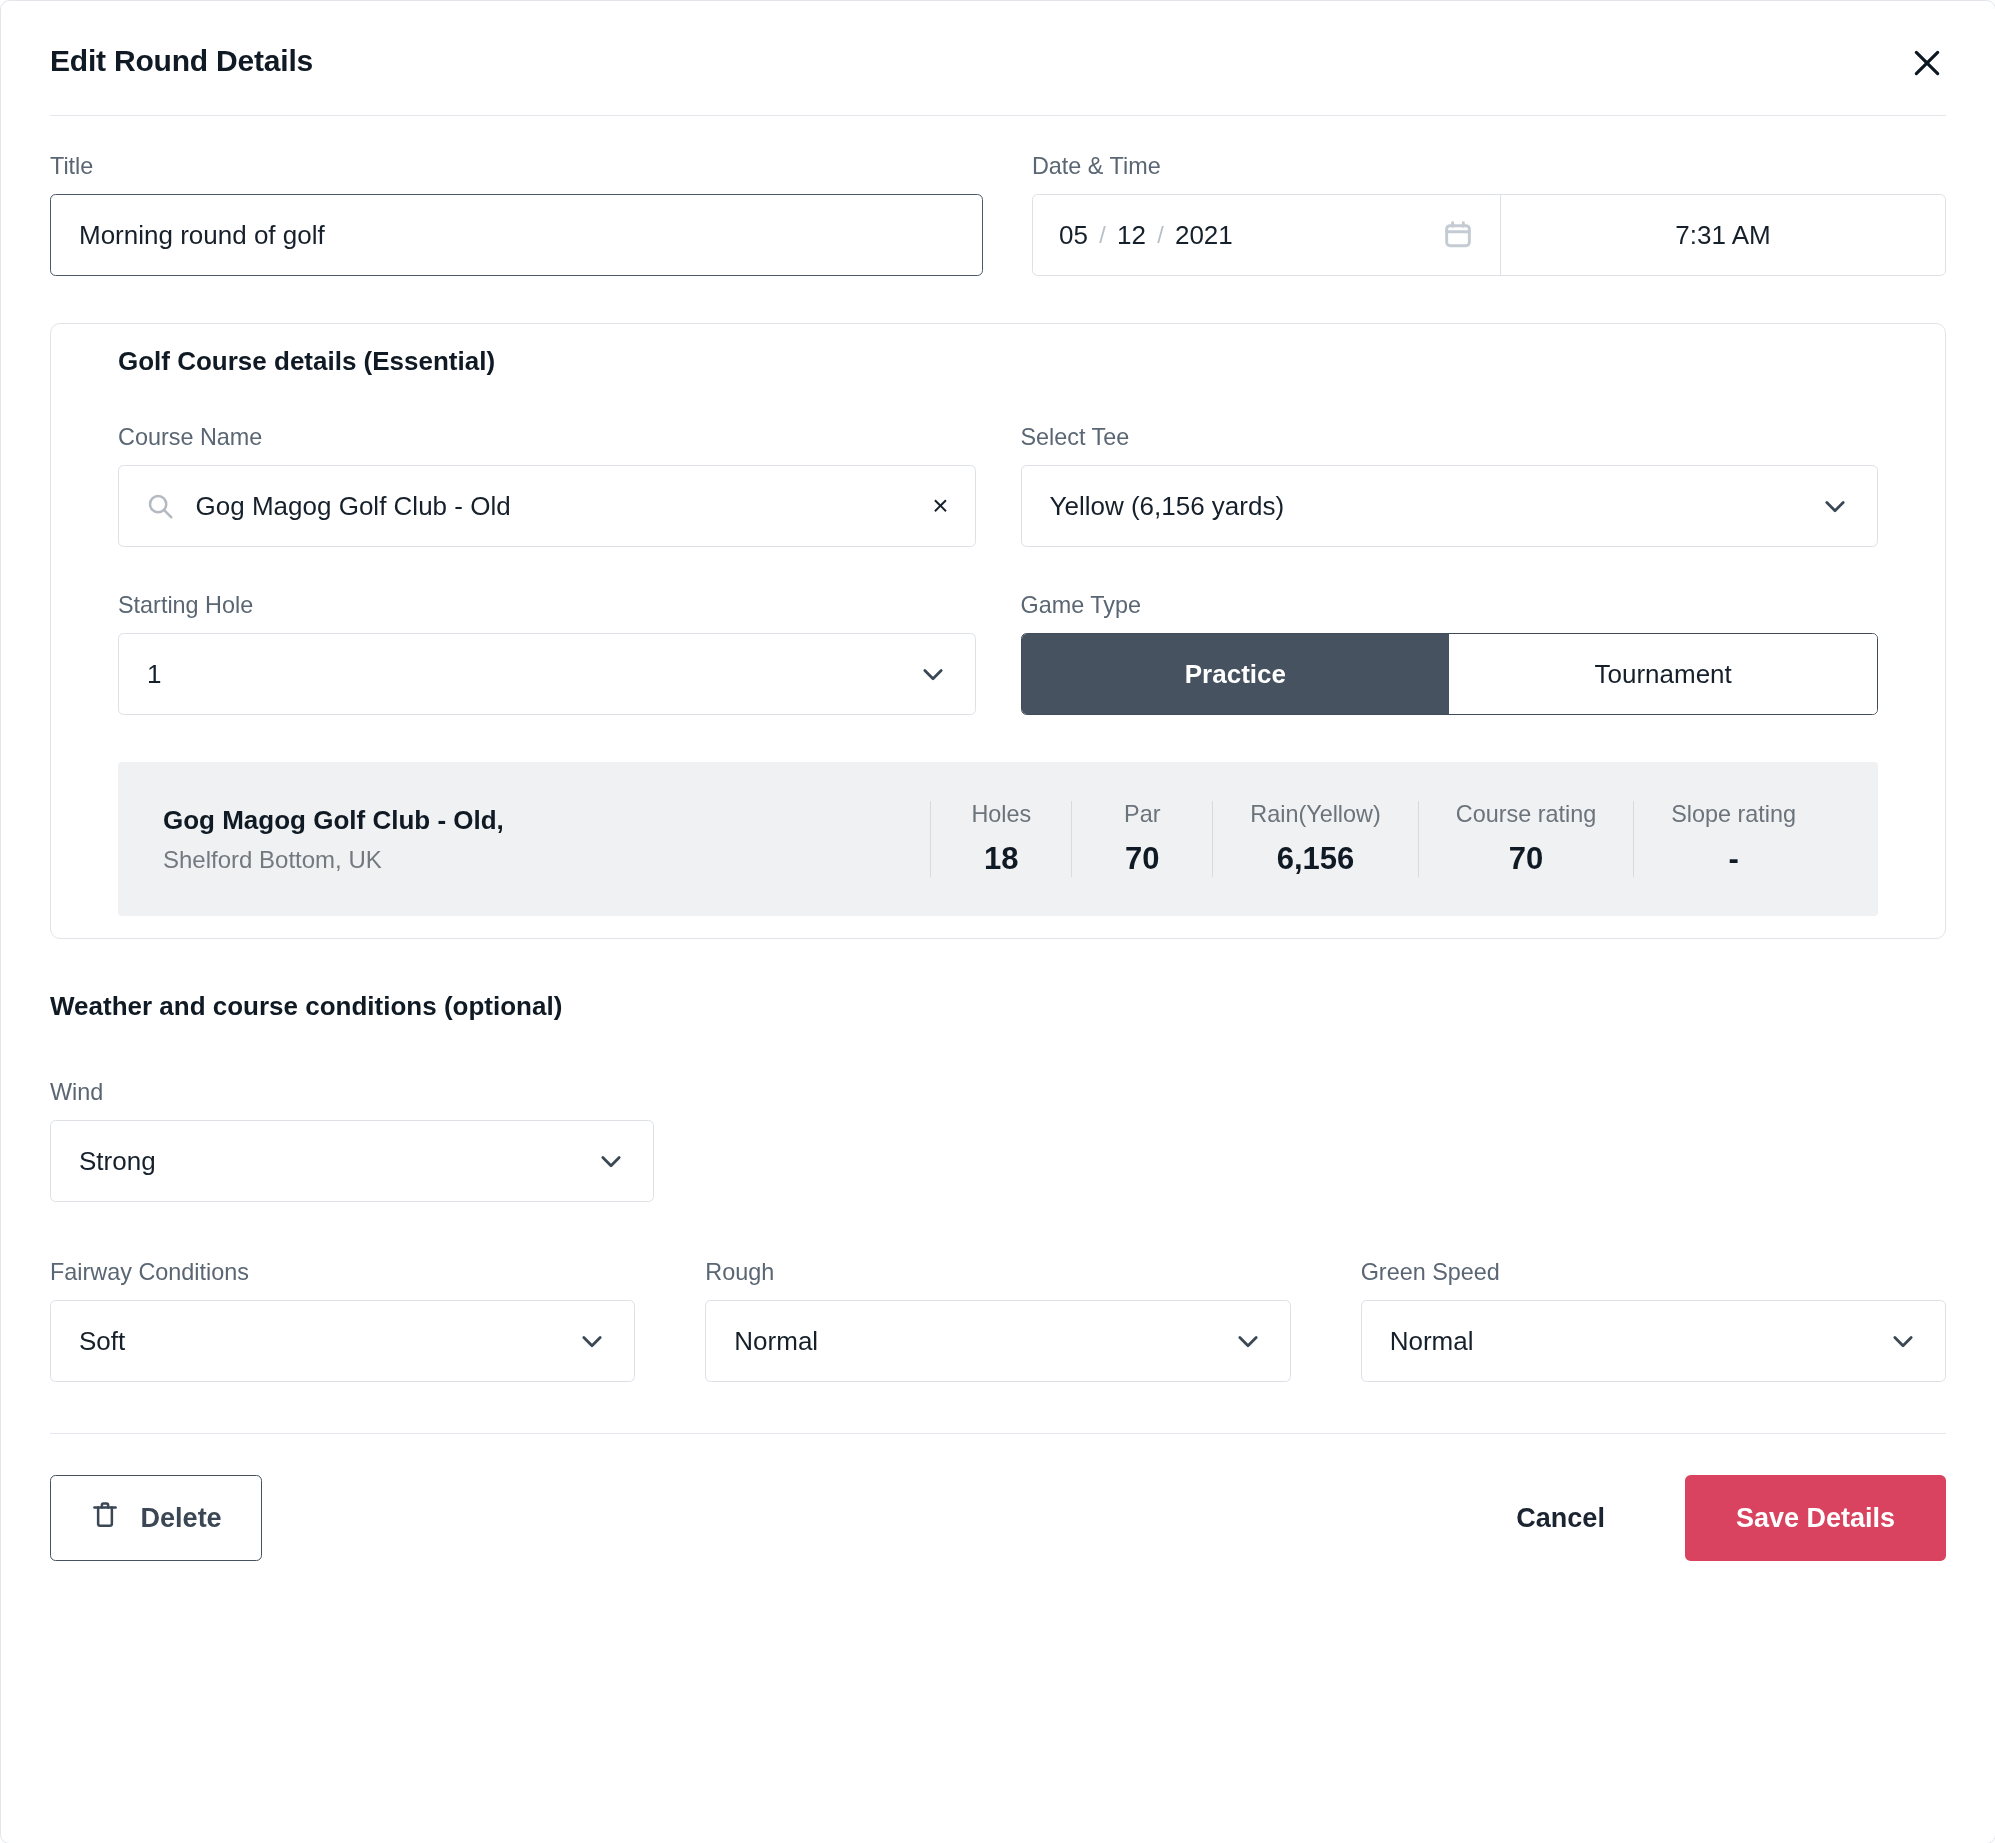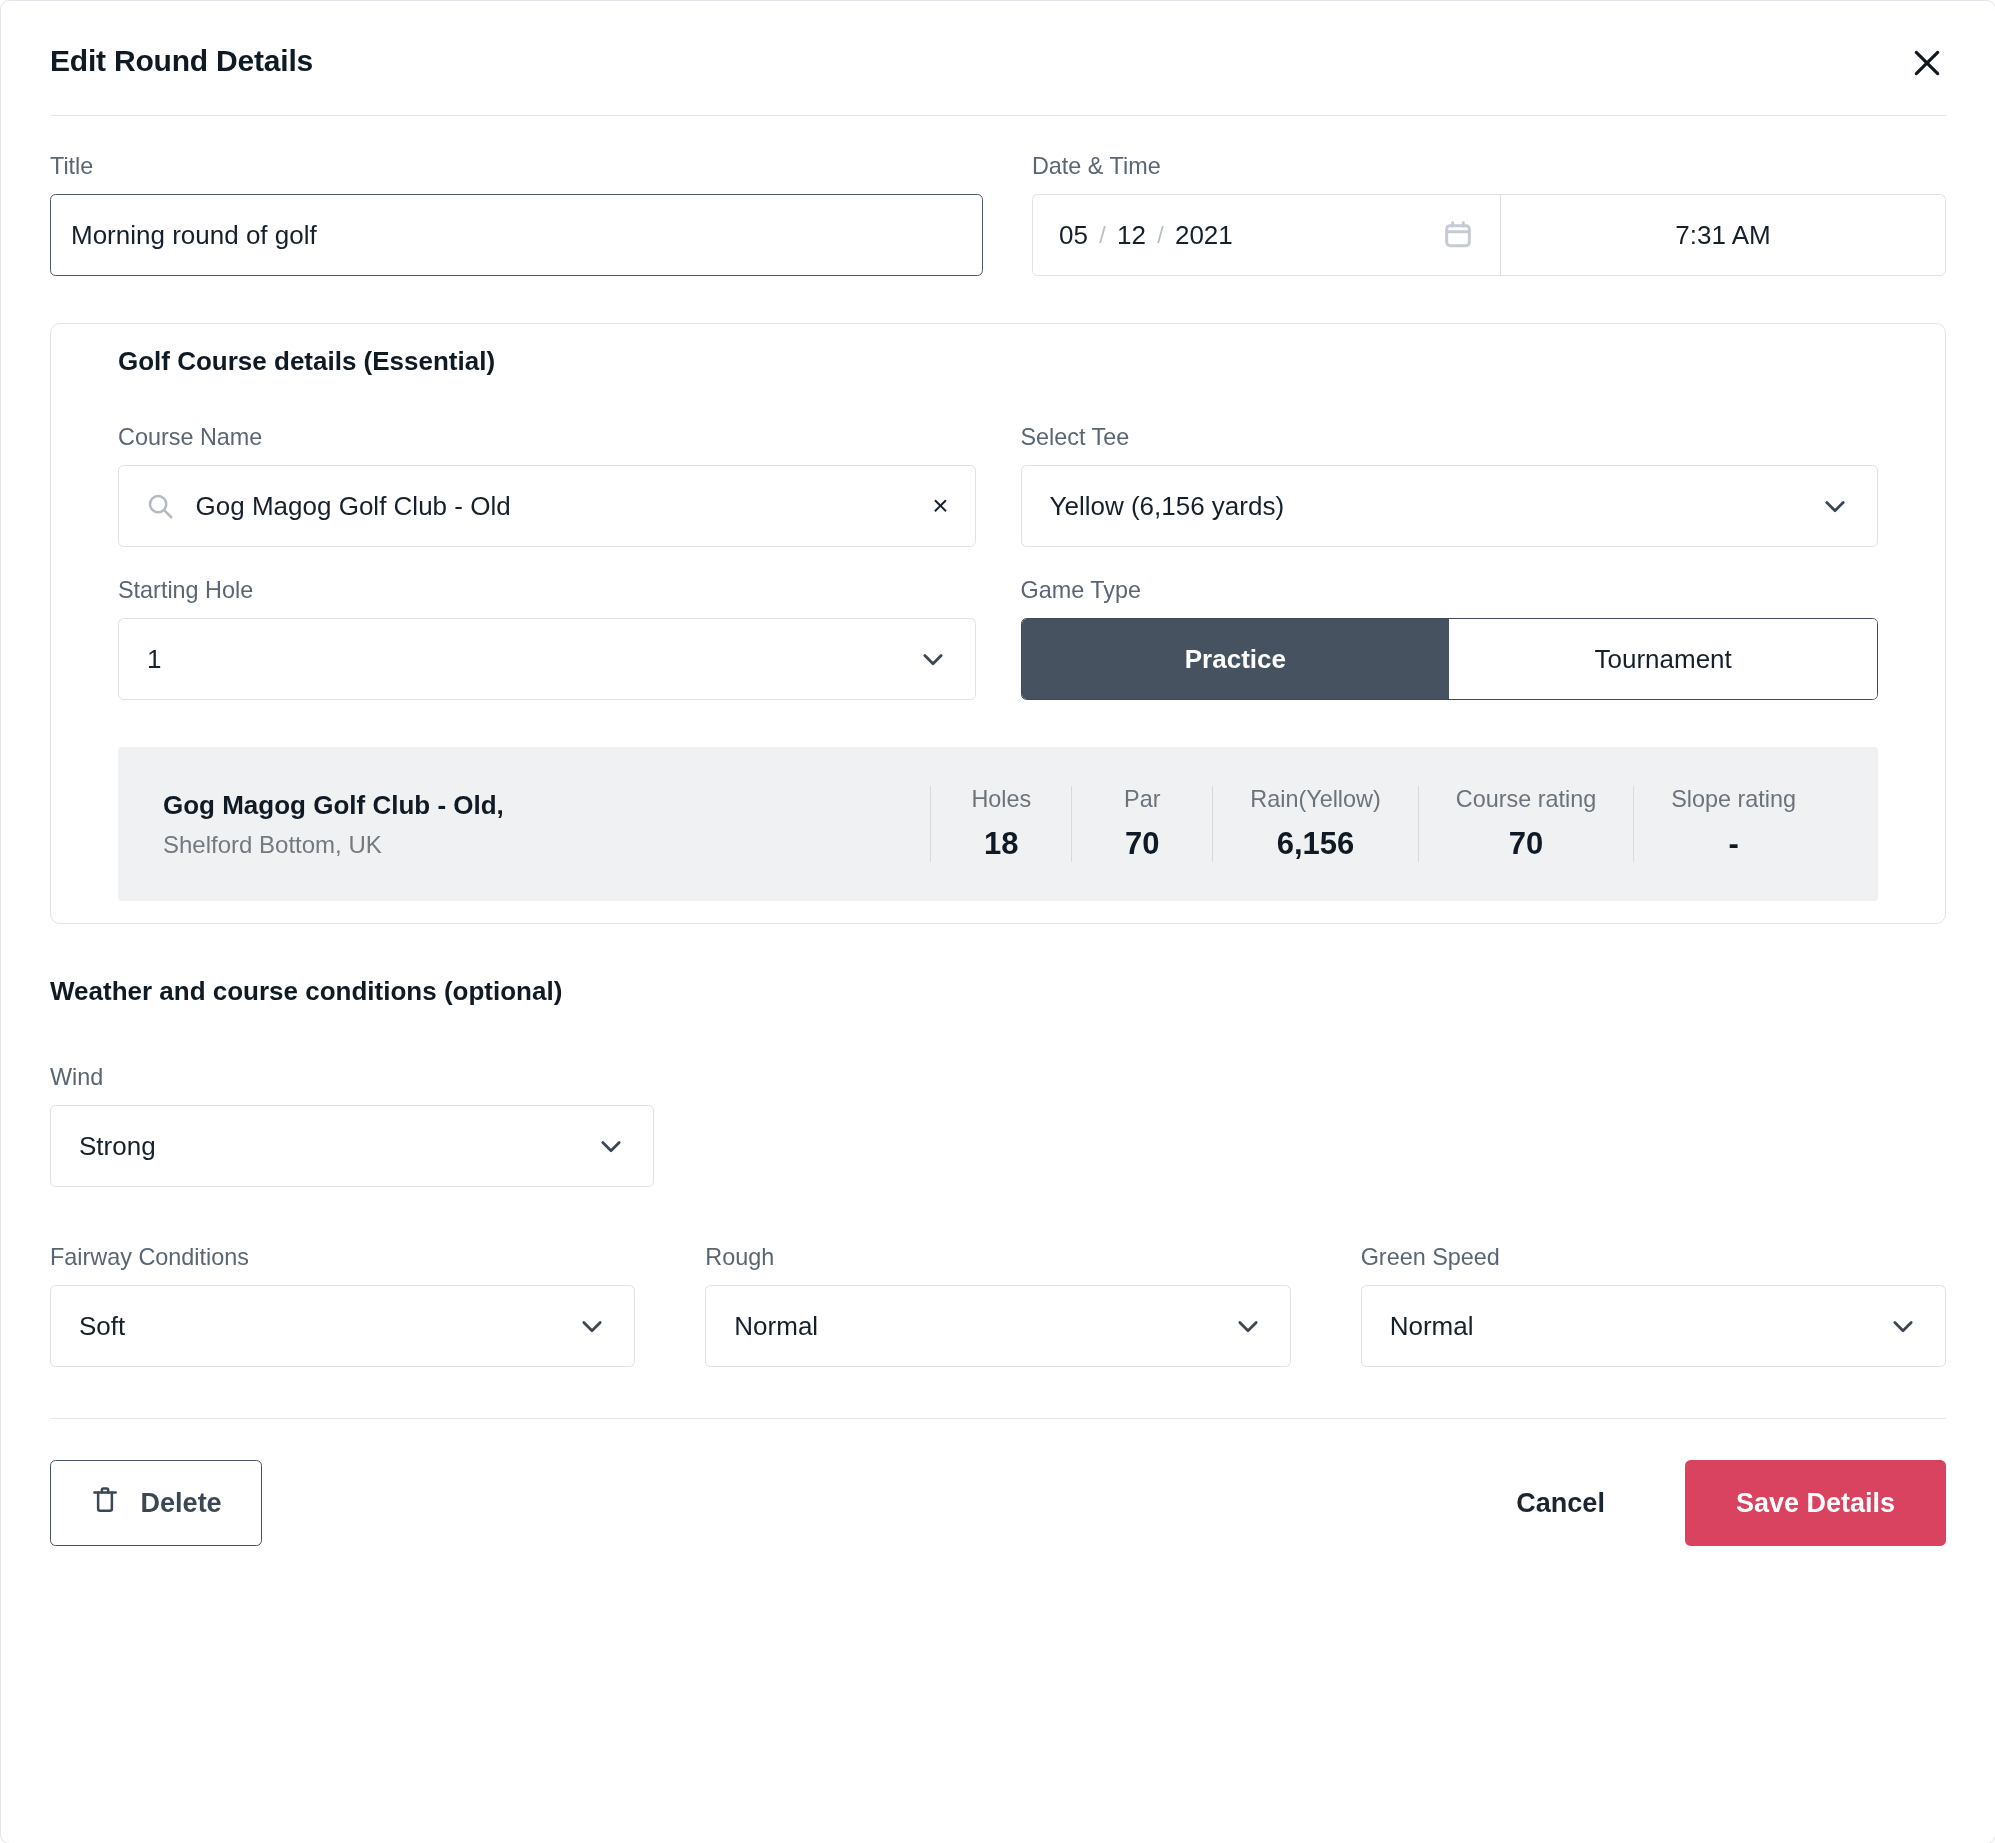--- a/index.html
+++ b/index.html
@@ -59,21 +59,21 @@
   }
 
   .text-input {
     width: 100%;
     height: 82px;
     border: 1.9px solid #4c5968;
     border-radius: 5.6px;
     background: #fff;
     font-size: 26px;
     color: #16202b;
-    padding: 0 20px;
+    padding: 0 28px;
     font-family: "Liberation Sans", sans-serif;
     outline: none;
   }
 
   .row-top {
     display: flex;
     gap: 49px;
     padding-top: 37px;
   }
   .col-title { width: 937px; }
@@ -167,21 +167,21 @@
     padding: 0 28px;
     cursor: pointer;
   }
   .select-value {
     flex: 1;
     font-size: 26px;
     color: #16202b;
   }
   .chev { flex: 0 0 auto; display: flex; }
 
-  .row-2 { margin-top: 30px; }
+  .row-2 { margin-top: 45px; }
 
   
   .segmented {
     display: flex;
     height: 82px;
     border: 0.9px solid #3f4b59;
     border-radius: 5.6px;
     overflow: hidden;
   }
   .seg {

